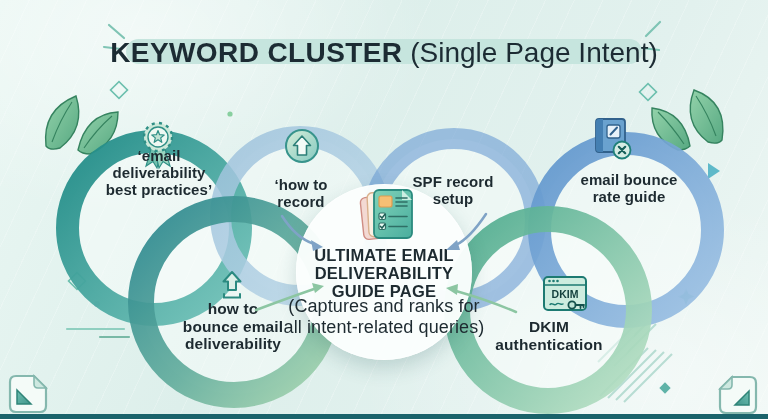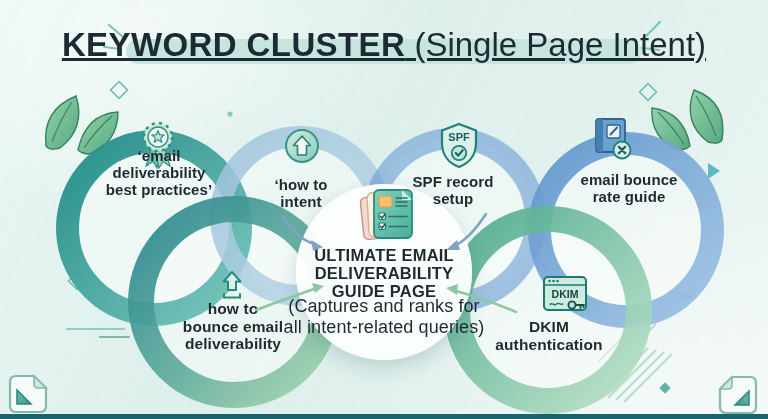--- a/index.html
+++ b/index.html
@@ -33,22 +33,22 @@
   .center-title{font-size:16.5px;font-weight:800;line-height:1.1;letter-spacing:0.2px;}
   .center-note{font-size:18px;font-weight:500;line-height:1.18;}
   .arrows{z-index:5;}
   .header{position:absolute;z-index:6;left:0;top:0;width:768px;text-align:center;}
   .title-wrap{position:relative;height:66px;}
   .title-highlight{
     position:absolute;left:50%;top:39px;transform:translateX(-50%);
     width:516px;height:25px;border-radius:13px;background:#c6e5de;z-index:0;
   }
   .title{
-    position:relative;z-index:1;margin:0;padding-top:26px;
-    font-size:33px;color:#1c2b33;font-weight:800;letter-spacing:0.4px;text-decoration:underline;
+    position:relative;z-index:1;margin:0;padding-top:37px;
+    font-size:28px;color:#1c2b33;font-weight:800;letter-spacing:0.4px;
   }
   .title-suffix{font-weight:400;letter-spacing:0;}
   .subtitle{
     position:relative;z-index:1;margin-top:3px;white-space:pre-line;
     font-size:14px;font-weight:700;line-height:1.25;color:#22333b;
   }
   .bottom-bar{position:absolute;z-index:6;left:0;bottom:0;width:768px;height:5px;background:#1a636b;}
   .corner-page{position:absolute;z-index:7;}
 </style>
 </head>
@@ -174,28 +174,20 @@
   <div class="icon" style="left:284px;top:128px;">
     <svg width="36" height="36" viewBox="0 0 36 36">
       <defs>
           <linearGradient id="garr" x1="0" y1="0" x2="1" y2="1">
             <stop offset="0" stop-color="#d7eed9"></stop>
             <stop offset="1" stop-color="#84c9c0"></stop>
           </linearGradient>
         </defs>
       <circle cx="18" cy="18" r="16" fill="url(#garr)" stroke="#37948c" stroke-width="2"></circle>
       <path d="M18 8 L26.5 17.5 H22.5 V27 H13.5 V17.5 H9.5 Z" fill="#f4fbf7" stroke="#2c7f78" stroke-width="1.6" stroke-linejoin="round"></path>
-    </svg>
-  </div>
-  <div class="icon" style="left:438px;top:122px;">
-    <svg width="42" height="48" viewBox="0 0 42 48">
-      <path d="M21 2 L38 8.5 V21 C38 33.5 30.5 41.5 21 45 C11.5 41.5 4 33.5 4 21 V8.5 Z" fill="#dcf0e9" stroke="#20807a" stroke-width="2.2"></path>
-      <text x="21" y="19" text-anchor="middle" font-size="11" font-weight="bold" fill="#175f5a" font-family="Liberation Sans, sans-serif">SPF</text>
-      <circle cx="21" cy="31" r="7.2" fill="#c2e6da" stroke="#20807a" stroke-width="1.8"></circle>
-      <path d="M17.8 31 l2.4 2.6 l4.6 -5.4" fill="none" stroke="#175f5a" stroke-width="2" stroke-linecap="round" stroke-linejoin="round"></path>
     </svg>
   </div>
   <div class="icon" style="left:586px;top:116px;">
     <svg width="46" height="46" viewBox="0 0 46 46">
       <path d="M10 6 Q10 3 13 3 H36 Q39 3 39 6 V33 Q39 36 36 36 H13 Q10 36 10 33 Z" fill="#6aa2cf" stroke="#31618c" stroke-width="1.8"></path>
       <path d="M10 6 Q10 3 13 3 H17 V36 H13 Q10 36 10 33 Z" fill="#447fb2"></path>
       <rect x="21" y="9" width="13" height="13" rx="2" fill="#e8f2fa" stroke="#31618c" stroke-width="1.3"></rect>
       <path d="M24.5 18.5 L31 11.5" stroke="#31618c" stroke-width="2" stroke-linecap="round"></path>
       <circle cx="36" cy="34" r="8.5" fill="#d6ece4" stroke="#20807a" stroke-width="1.8"></circle>
       <path d="M32.8 30.8 L39.2 37.2 M39.2 30.8 L32.8 37.2" stroke="#175f5a" stroke-width="2.2" stroke-linecap="round"></path>
@@ -245,21 +237,21 @@
       <path d="M24.3 30.2 l1.7 1.8 l2.8 -3.4" fill="none" stroke="#1d5b53" stroke-width="1.5" stroke-linecap="round"></path>
       <rect x="23" y="37" width="6.5" height="6.5" rx="1.5" fill="#eafaf3" stroke="#2f6f66" stroke-width="1.2"></rect>
       <path d="M24.3 40.2 l1.7 1.8 l2.8 -3.4" fill="none" stroke="#1d5b53" stroke-width="1.5" stroke-linecap="round"></path>
     </svg>
   </div>
 
   <div class="lbl" style="left:159px;top:148px;">‘email
 deliverability
 best practices’</div>
   <div class="lbl" style="left:301px;top:177px;">‘how to
-intent</div>
+record</div>
   <div class="lbl" style="left:629px;top:172px;">email bounce
 rate guide</div>
   <div class="lbl" style="left:453px;top:174px;">SPF record
 setup</div>
   <div class="lbl lbl-big" style="left:233px;top:300px;">how to
 bounce email
 deliverability</div>
   <div class="lbl lbl-big" style="left:549px;top:318px;">DKIM
 authentication</div>
 

